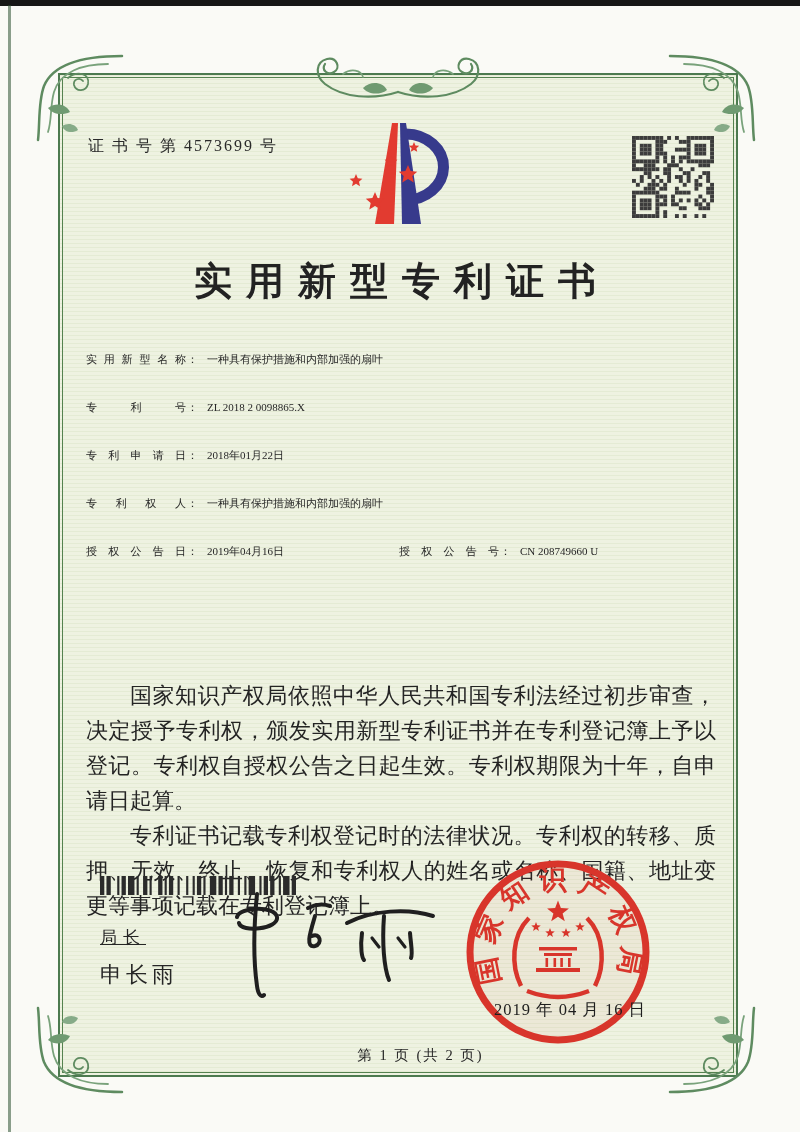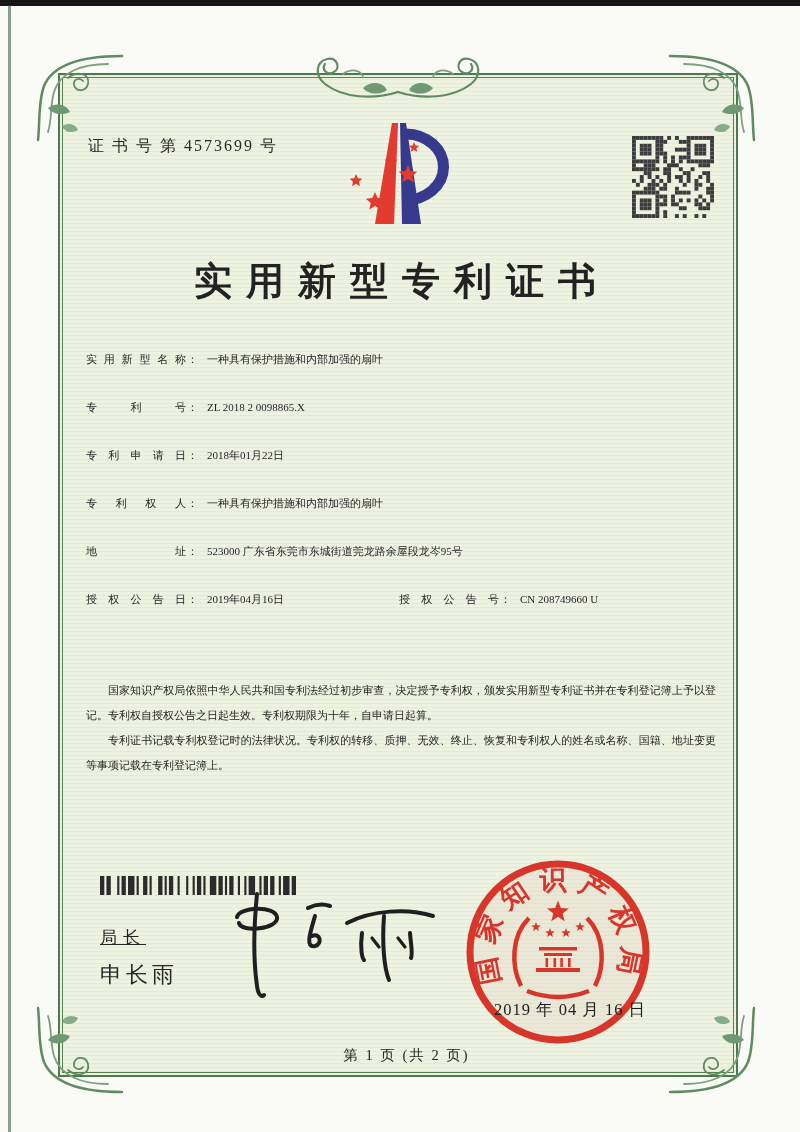--- a/index.html
+++ b/index.html
@@ -23,29 +23,29 @@
   .qr{position:absolute;left:632px;top:136px;}
   .title{
     position:absolute;left:58px;top:256px;width:676px;text-align:center;
     font-size:38px;font-weight:bold;letter-spacing:14px;padding-left:12px;box-sizing:border-box;color:#222;
   }
   .fields{position:absolute;left:86px;top:352px;width:636px;font-size:11px;}
   .frow{height:48px;white-space:nowrap;}
   .flabel{display:inline-block;width:100px;text-align:justify;text-align-last:justify;vertical-align:top;}
   .fcolon{display:inline-block;margin:0 9px 0 1px;}
   .fgroup{display:inline-block;width:313px;white-space:nowrap;}
-  .paras{position:absolute;left:86px;top:678px;width:630px;font-size:11px;line-height:25px;text-align:justify;color:#242424;}
+  .paras{position:absolute;left:86px;top:678px;width:630px;font-size:22px;line-height:35px;text-align:justify;color:#242424;}
   .paras p{margin:0;text-indent:2em;}
   .barcode{position:absolute;left:100px;top:876px;}
   .signer-role{position:absolute;left:100px;top:926px;font-size:17px;letter-spacing:6px;text-decoration:underline;}
   .signer-name{position:absolute;left:100px;top:960px;font-size:22px;letter-spacing:4px;}
   .signature{position:absolute;left:212px;top:886px;}
   .seal{position:absolute;left:458px;top:852px;}
   .seal-date{position:absolute;left:482px;top:999px;width:176px;text-align:center;font-size:16.5px;letter-spacing:1px;color:#1e1e1e;}
-  .page-ind{position:absolute;left:48px;top:1046px;width:717px;text-align:center;font-size:14.5px;letter-spacing:2px;}
+  .page-ind{position:absolute;left:62px;top:1046px;width:717px;text-align:center;font-size:14.5px;letter-spacing:2px;}
   .back-note{position:absolute;left:58px;top:1096px;width:676px;text-align:center;font-size:15.5px;letter-spacing:4px;color:#333;margin-top:36px;}
 </style>
 </head>
 <body>
 
 <div class="scan-top"></div>
 <div class="scan-left"></div>
 
 <div class="frame"></div>
 
@@ -346,23 +346,20 @@
   <div class="frow">
     <span class="flabel">专利号</span><span class="fcolon">：</span><span class="fvalue">ZL 2018 2 0098865.X</span>
   </div>
   <div class="frow">
     <span class="flabel">专利申请日</span><span class="fcolon">：</span><span class="fvalue">2018年01月22日</span>
   </div>
   <div class="frow">
     <span class="flabel">专利权人</span><span class="fcolon">：</span><span class="fvalue">一种具有保护措施和内部加强的扇叶</span>
   </div>
   <div class="frow">
-    <span class="flabel">地址</span><span class="fcolon">：</span><span class="fvalue">523000 广东省东莞市东城街道莞龙路余屋段龙岑95号</span>
-  </div>
-  <div class="frow">
     <span class="fgroup"><span class="flabel">授权公告日</span><span class="fcolon">：</span><span class="fvalue">2019年04月16日</span></span><span class="fgroup"><span class="flabel">授权公告号</span><span class="fcolon">：</span><span class="fvalue">CN 208749660 U</span></span>
   </div>
 </div>
 
 <div class="paras">
   <p>国家知识产权局依照中华人民共和国专利法经过初步审查，决定授予专利权，颁发实用新型专利证书并在专利登记簿上予以登记。专利权自授权公告之日起生效。专利权期限为十年，自申请日起算。</p>
   <p>专利证书记载专利权登记时的法律状况。专利权的转移、质押、无效、终止、恢复和专利权人的姓名或名称、国籍、地址变更等事项记载在专利登记簿上。</p>
 </div>
 
 <svg class="barcode" id="barcode-svg" width="196" height="19" preserveAspectRatio="none" fill="#2b2b2b" viewBox="0 0 172.9 19">

